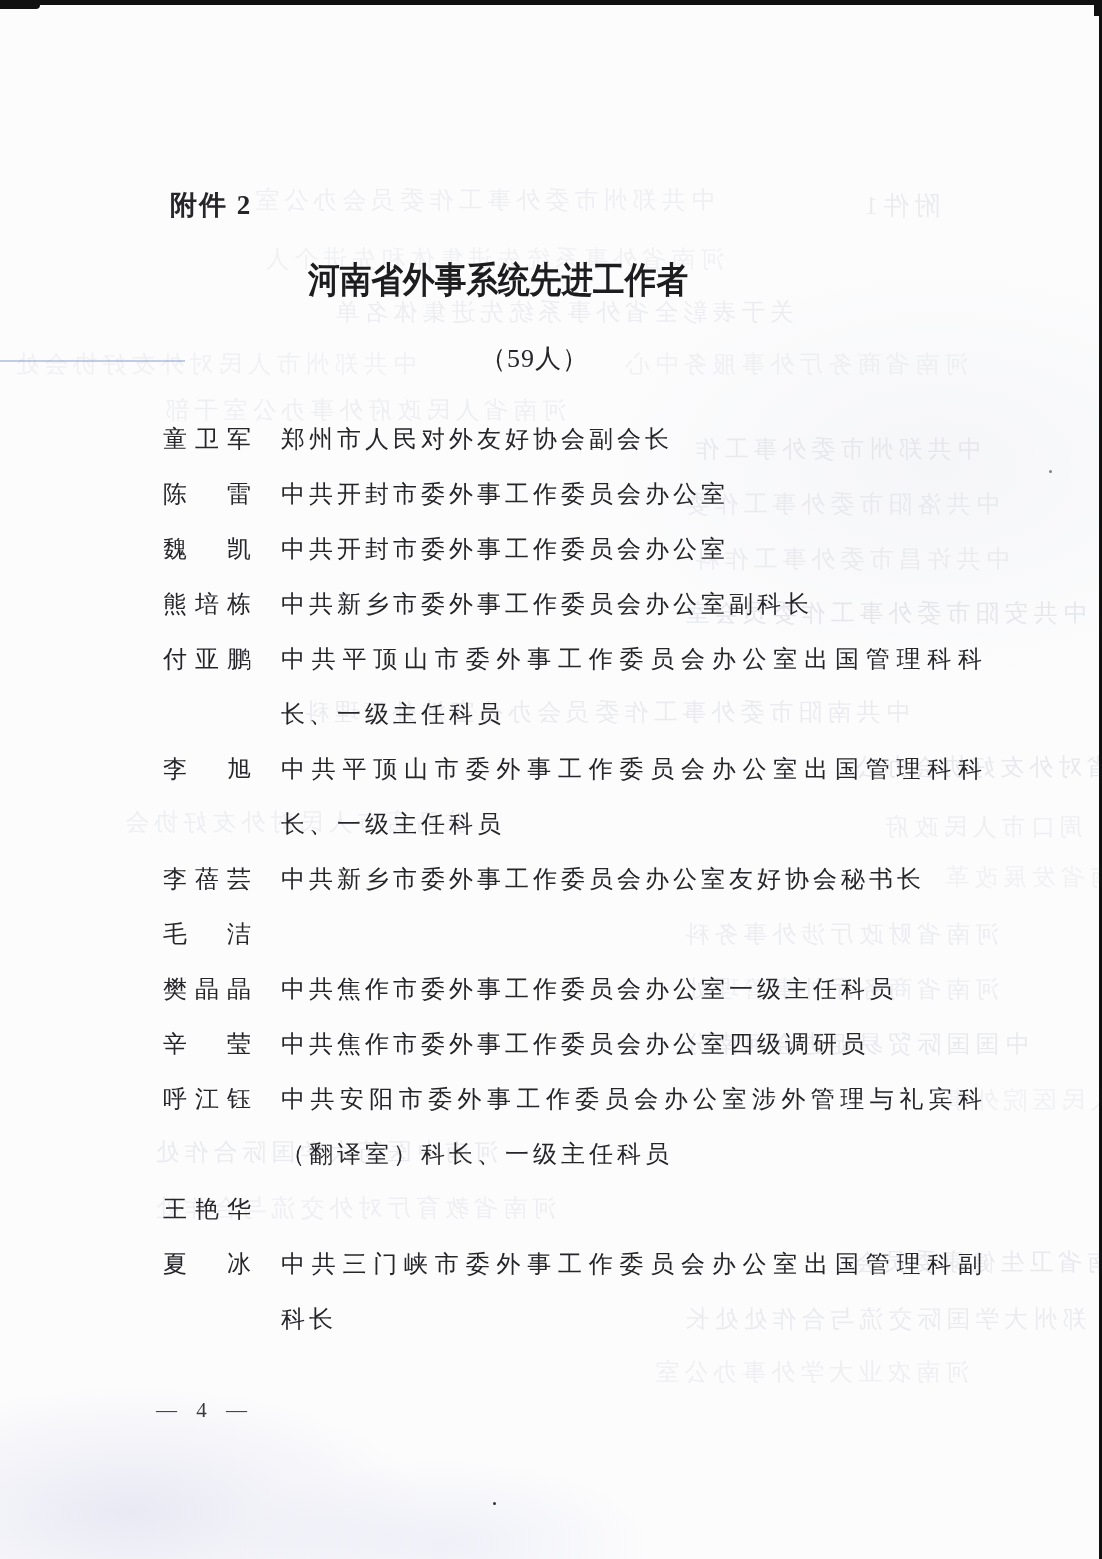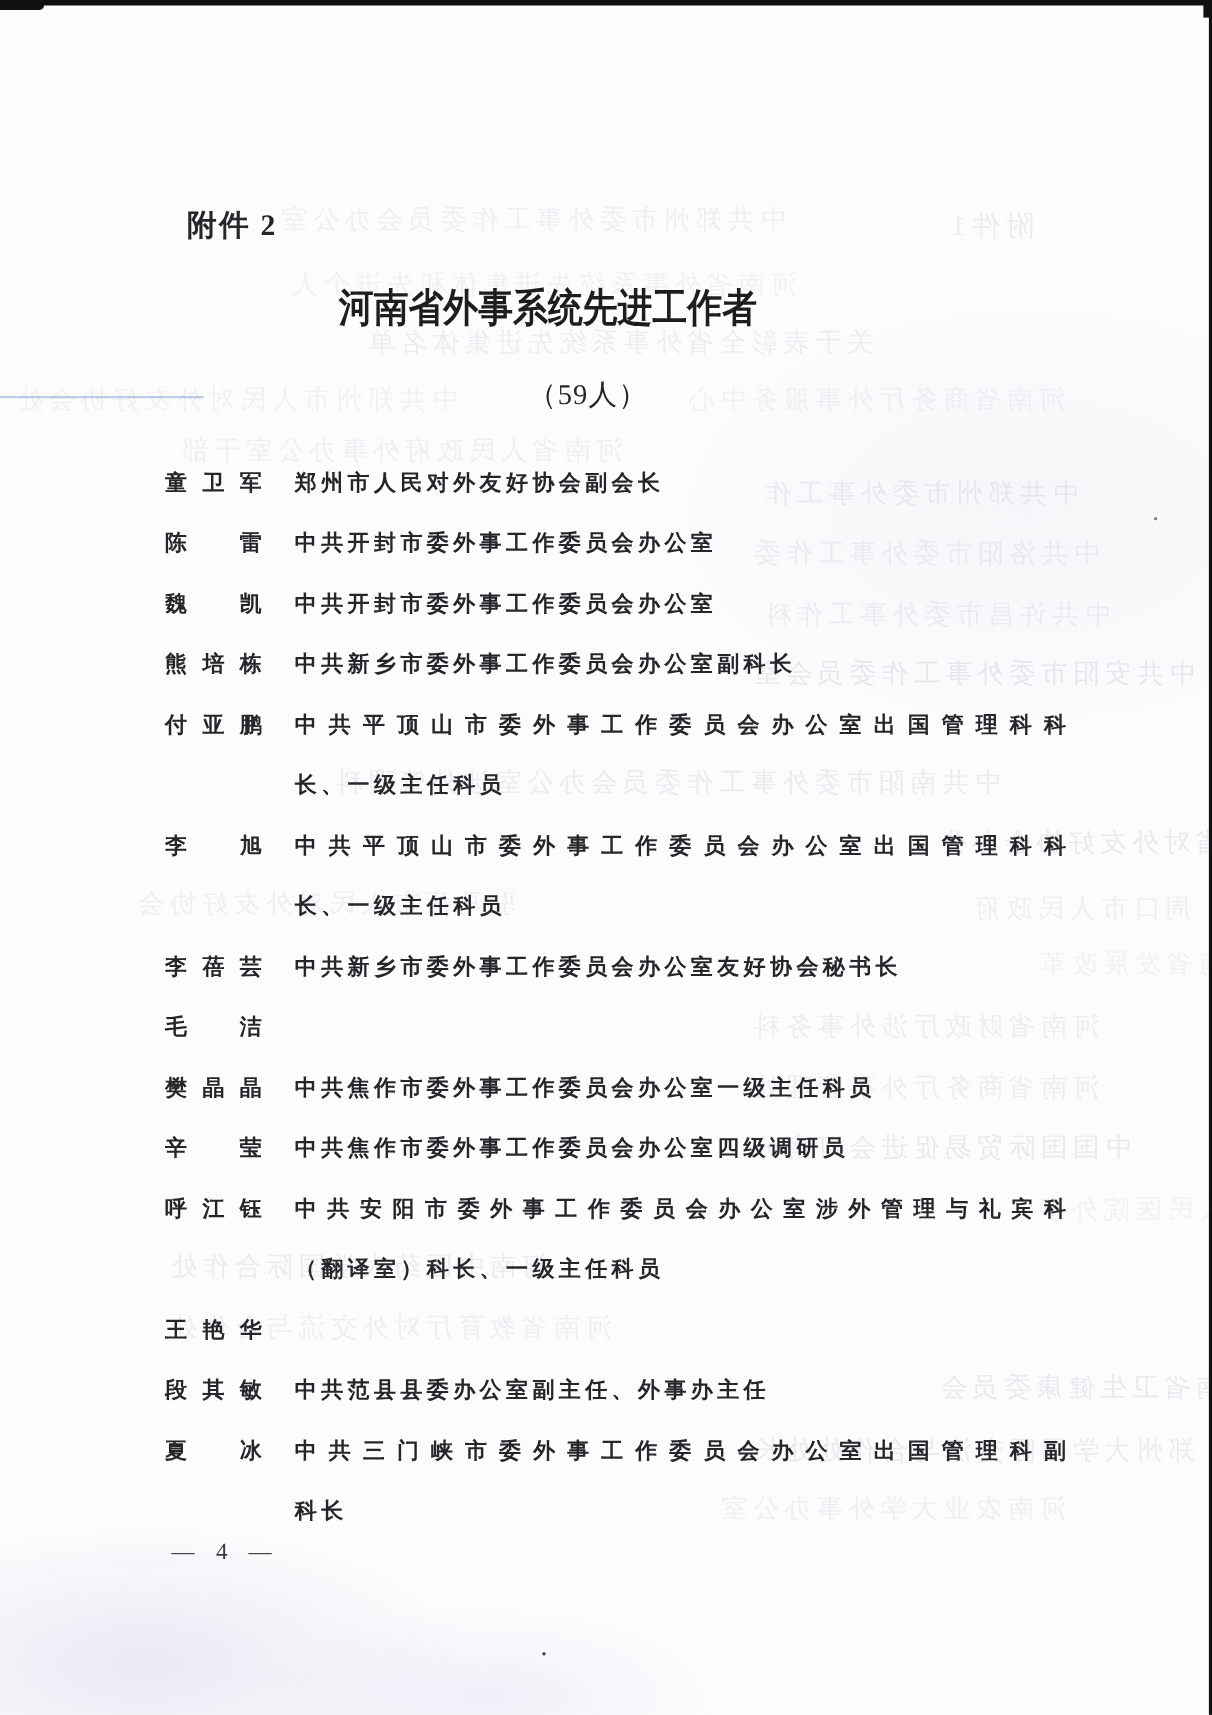--- a/index.html
+++ b/index.html
@@ -41,23 +41,22 @@
     font-size:36px;font-weight:700;line-height:1.05;letter-spacing:0;
     transform:scaleX(.88);transform-origin:left center;
     white-space:nowrap;color:#1d1d20;
   }
   .count-line{
     position:absolute;left:470px;top:346px;
     font-size:26px;letter-spacing:1px;line-height:1;margin-left:10px;
   }
 
   .awardee-list{
-    position:absolute;left:150px;top:412px;width:825px;
-    font-size:20px;
-    font-weight:bold;
+    position:absolute;left:163px;top:412px;width:825px;
+    font-size:24px;
   }
   .entry{display:flex;align-items:flex-start;}
   .name{
     flex:0 0 88px;width:88px;line-height:55px;
     text-align:justify;text-align-last:justify;text-justify:inter-character;
     white-space:nowrap;overflow:visible;
   }
   .pos{margin-left:30px;width:705px;letter-spacing:4px;}
   .pos .line{line-height:55px;white-space:nowrap;}
   .pos .line.fill{
@@ -176,26 +175,20 @@
       <span class="name">呼江钰</span>
       <div class="pos">
         <div class="line fill">中共安阳市委外事工作委员会办公室涉外管理与礼宾科</div>
         <div class="line">（翻译室）科长、一级主任科员</div>
       </div>
     </div>
     <div class="entry">
       <span class="name">王艳华</span>
     </div>
     <div class="entry">
-      <span class="name">段其敏</span>
-      <div class="pos">
-        <div class="line">中共范县县委办公室副主任、外事办主任</div>
-      </div>
-    </div>
-    <div class="entry">
       <span class="name">夏冰</span>
       <div class="pos">
         <div class="line fill">中共三门峡市委外事工作委员会办公室出国管理科副</div>
         <div class="line">科长</div>
       </div>
     </div>
   </div>
 
 <div class="page-number">— 4 —</div>
 

